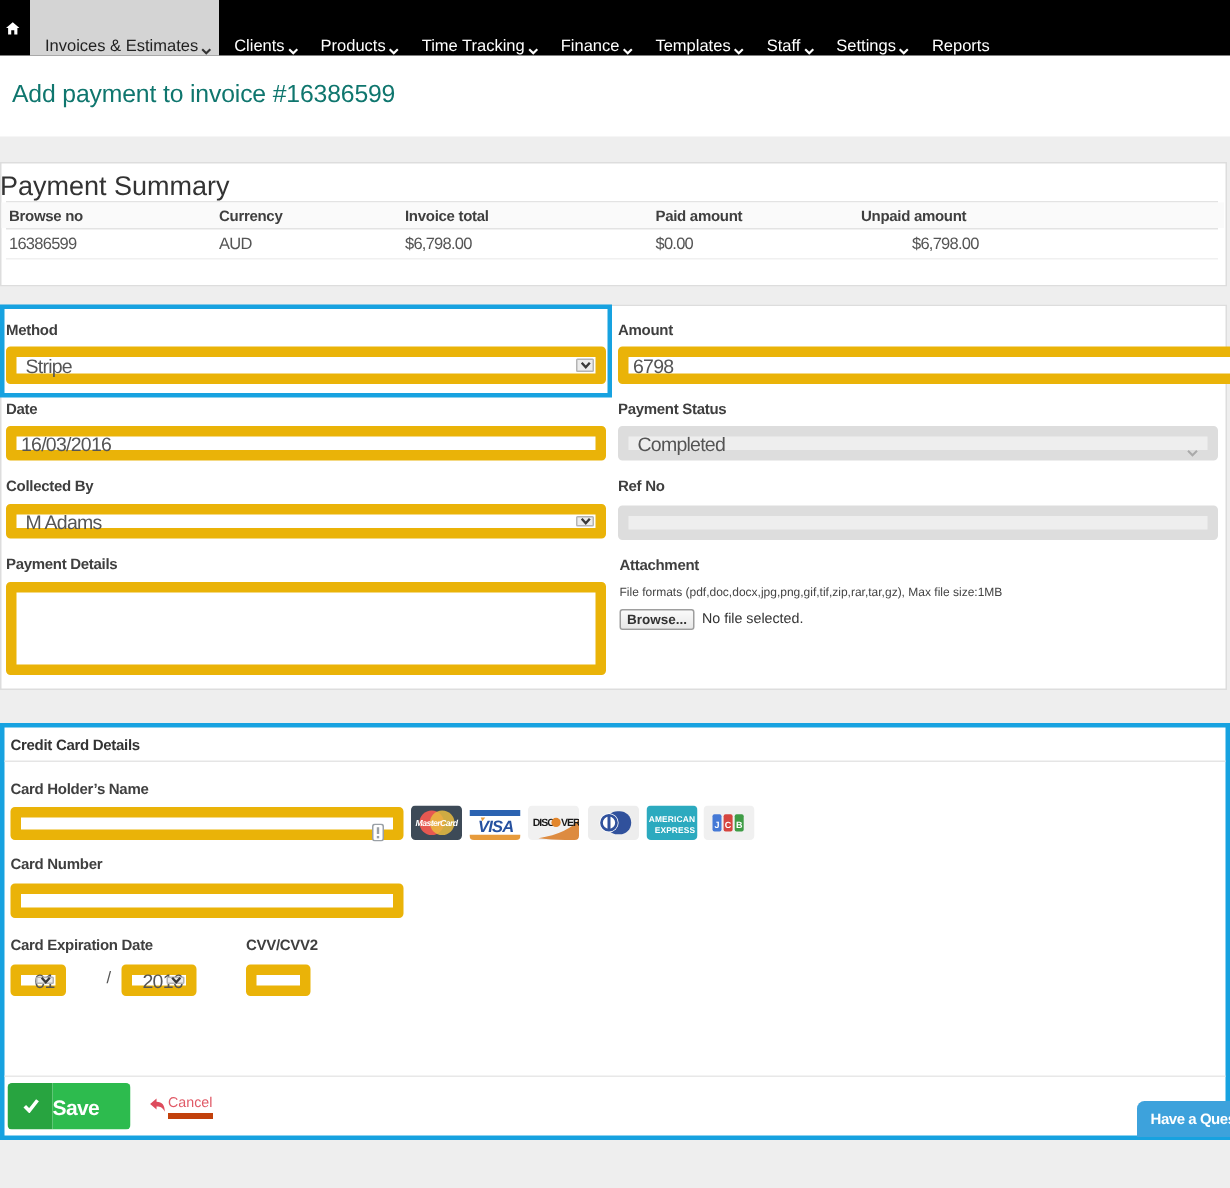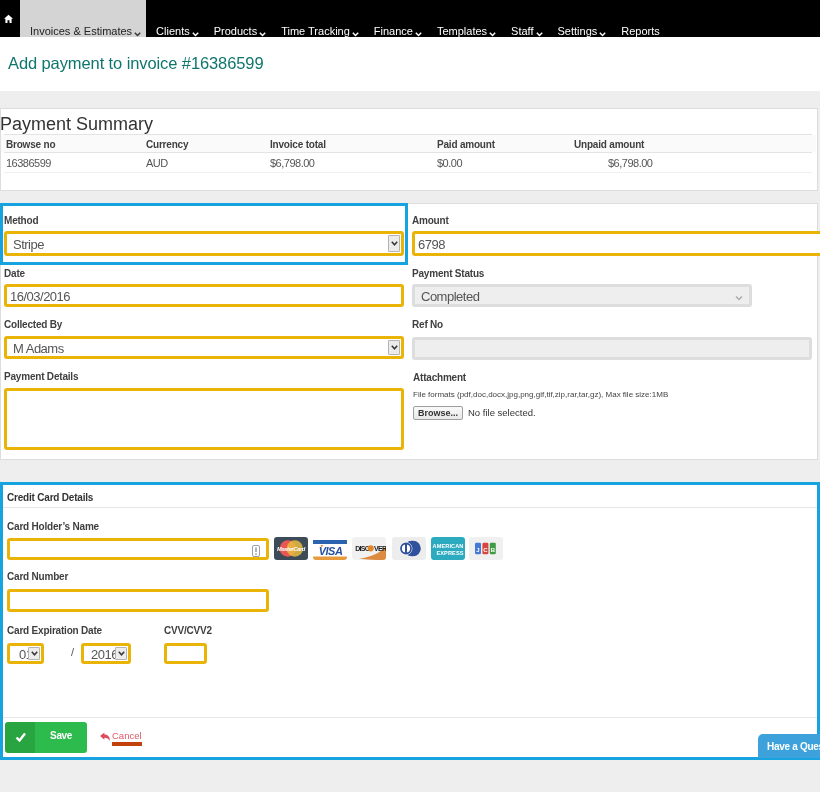--- a/index.html
+++ b/index.html
@@ -10,21 +10,21 @@
 #nav{position:absolute;left:0;top:0;width:820px;height:37px;background:#000;display:flex;align-items:stretch;}
 #nav .home{width:20px;display:flex;align-items:center;}
 #nav .home svg{margin-left:4px;}
 #nav .item{display:flex;align-items:flex-end;padding:0 5px 0 10px;color:#fff;font-size:11px;white-space:nowrap;}
 #nav .item.active{background:#d4d4d4;color:#222;}
 #nav .chev{margin-left:2px;margin-top:2px;}
 #h1{position:absolute;left:8px;top:54px;font-size:16.5px;letter-spacing:-0.1px;color:#0f766e;}
 #graybg{position:absolute;left:0;top:91px;width:820px;height:701px;background:#eee;}
 .panel{position:absolute;left:0;width:818px;background:#fff;border:1px solid #ddd;box-sizing:border-box;}
 .lbl{position:absolute;font-size:10px;font-weight:bold;letter-spacing:-0.2px;color:#3f3f3f;}
-.inp{position:absolute;background:#fff;border:3px solid #eab308;border-radius:3px;font-size:13px;letter-spacing:-0.5px;color:#555;box-sizing:border-box;}
+.inp{position:absolute;background:#fff;border:7px solid #eab308;border-radius:3px;font-size:13px;letter-spacing:-0.5px;color:#555;box-sizing:border-box;}
 .inp .txt{position:absolute;left:3px;top:50%;transform:translateY(-50%);white-space:nowrap;}
 .sel .txt{left:6px;}
 .dis{background:#eee;border-color:#ddd;}
 .arrbtn{position:absolute;right:1px;top:1px;bottom:1px;width:12px;background:#ececec;border:1px solid #b4b4b4;border-radius:1px;display:flex;align-items:center;justify-content:center;box-sizing:border-box;}
 .th{position:absolute;font-size:10px;font-weight:bold;letter-spacing:-0.2px;color:#3f3f3f;}
 .td{position:absolute;font-size:11px;letter-spacing:-0.5px;color:#555;}
 .hline{position:absolute;height:1px;background:#e3e3e3;}
 </style>
 </head>
 <body>
@@ -97,21 +97,21 @@
   <div class="lbl" style="left:412px;top:215px;">Amount</div>
   <div class="inp" style="left:412px;top:231px;width:472px;height:25px;">
       <span class="txt">6798</span>
     </div>
 
   <div class="lbl" style="left:4px;top:268px;">Date</div>
   <div class="inp" style="left:4px;top:284px;width:400px;height:23px;">
       <span class="txt">16/03/2016</span>
     </div>
   <div class="lbl" style="left:412px;top:268px;">Payment Status</div>
-  <div class="inp sel dis" style="left:412px;top:284px;width:340px;height:23px;">
+  <div class="inp sel dis" style="left:412px;top:284px;width:400px;height:23px;">
       <span class="txt">Completed</span>
     <svg style="position:absolute;right:6px;top:9px;" width="8" height="5" viewBox="0 0 8 5">
         <path d="M1 0.5 L4 3.5 L7 0.5" stroke="#aaa" stroke-width="1.4" fill="none"></path>
       </svg>
   </div>
 
   <div class="lbl" style="left:4px;top:319px;">Collected By</div>
   <div class="inp sel" style="left:4px;top:336px;width:400px;height:23px;">
       <span class="txt">M Adams</span>
     <span class="arrbtn">
@@ -210,21 +210,21 @@
   <div class="inp" style="left:164px;top:643px;width:43px;height:21px;"></div>
 
   <div class="hline" style="left:3px;top:717px;width:814px;background:#e8e8e8;"></div>
 
   <div class="abs" style="left:5px;top:722px;width:82px;height:31px;border-radius:3px;overflow:hidden;">
     <div style="position:absolute;left:0;top:0;width:30px;height:31px;background:#28a440;"></div>
     <div style="position:absolute;left:30px;top:0;right:0;height:31px;background:#2dbb4e;"></div>
     <svg style="position:absolute;left:9.5px;top:10px;" width="11" height="10" viewBox="0 0 11 10">
         <path d="M1.5 5.5 L4.5 8.5 L10 1.5" stroke="#fff" stroke-width="2.4" fill="none"></path>
       </svg>
-    <div style="position:absolute;left:30px;right:0;top:8px;text-align:center;font-size:10px;letter-spacing:-0.4px;font-weight:bold;color:#fff;">Save</div>
+    <div style="position:absolute;left:30px;right:0;top:8px;text-align:left;font-size:14px;letter-spacing:-0.4px;font-weight:bold;color:#fff;">Save</div>
   </div>
 
   <svg class="abs" style="left:100px;top:732px;" width="10" height="9.5" viewBox="0 0 11 10">
       <path d="M4.8 0.2 L4.8 2.5 C9 2.5 10.8 5.2 10.9 9.8 C9.3 6.6 7.2 5.9 4.8 6 L4.8 8.2 L0.1 4.2 Z" fill="#dd4b5c"></path>
     </svg>
   <div class="abs" style="left:112px;top:731px;font-size:9.5px;line-height:10px;color:#e05a67;border-bottom:4px solid #c2410c;padding-bottom:1px;">Cancel</div>
 
   <div class="abs" style="left:758px;top:734px;width:62px;height:24px;background:#3da2dc;border-radius:5px 0 0 0;overflow:hidden;">
     <div style="position:absolute;left:9px;top:7px;font-size:10px;letter-spacing:-0.3px;font-weight:bold;color:#fff;white-space:nowrap;">Have a Question?</div>
   </div>

